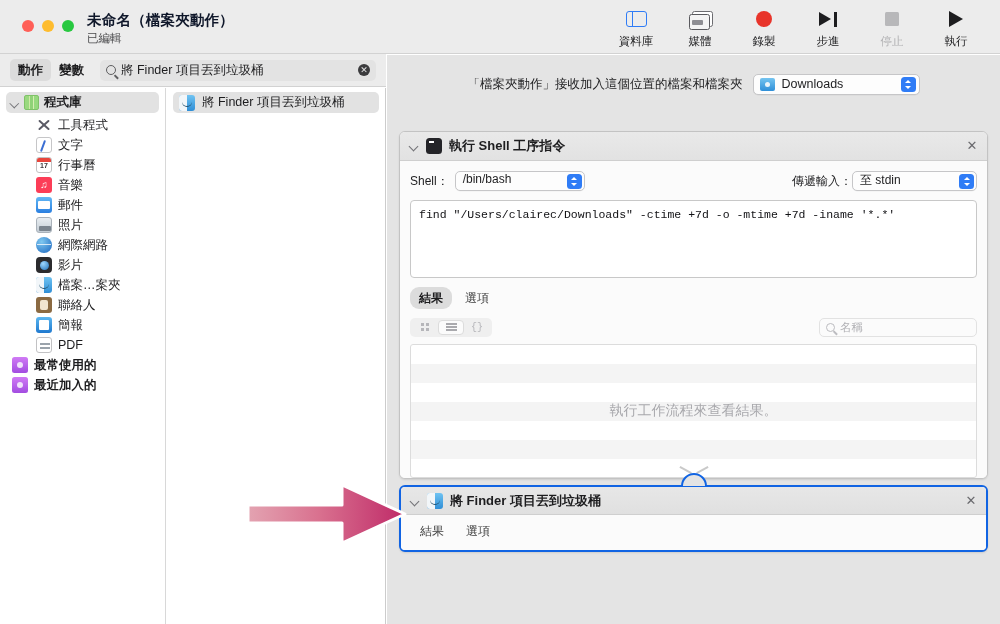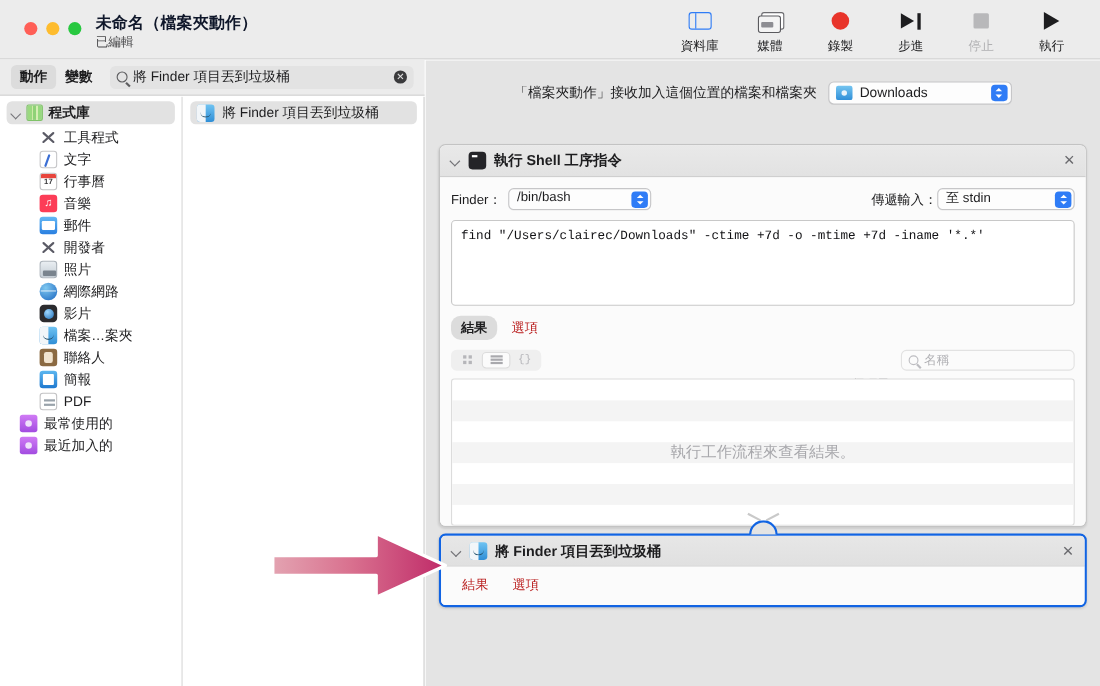--- a/index.html
+++ b/index.html
@@ -155,21 +155,21 @@
   .ic-finder i { position:absolute; z-index:2; left:3px; top:4px; width:10px; height:8px; border-bottom:1.6px solid #24536f; border-radius:0 0 6px 6px; }
   .ic-contacts { background:#8b6a42; border-radius:3px; }
   .ic-contacts:after { content:""; position:absolute; left:4px; top:3px; width:8px; height:10px; background:#f1e4cf; border-radius:2px; }
   .ic-present { background: linear-gradient(#5cb7f0,#1f79cf); border-radius:3px; }
   .ic-present:after { content:""; position:absolute; left:3px; top:3px; width:10px; height:10px; background:#fff; border-radius:1px; }
   .ic-pdf { background:#fff; border:1px solid #c2c2c4; }
   .ic-pdf:after { content:""; position:absolute; left:3px; top:5px; width:10px; height:2px; background:#9aa3ab; box-shadow: 0 4px 0 #9aa3ab; }
   .ic-folderp { background: linear-gradient(#d07bf5,#a24ce0); border-radius:2.5px; }
   .ic-folderp:after { content:""; position:absolute; left:5px; top:5px; width:6px; height:6px; border-radius:50%; background:#f0e2fb; }
 
-  .lib-item.root { padding-left: 18px; }
+  .lib-item.root { padding-left: 12px; font-weight: bold; }
 
   
   .actioncol {
     position: absolute; top: 88px; left: 167px;
     width: 219px; height: 536px;
     background: #ffffff;
     border-right: 1px solid #cccccc;
     padding-top: 4px;
   }
   .act-item {
@@ -268,21 +268,21 @@
     font-family: "Liberation Mono", "DejaVu Sans Mono", monospace;
     font-size: 11.5px; color: #111114; line-height: 1.45;
     white-space: pre; overflow: hidden;
   }
 
   .tabs { display: flex; align-items: center; gap: 4px; margin-top: 9px; }
   .tab {
     font-size: 12px; color: #1d1d1f; padding: 2.5px 9px; border-radius: 9px;
   }
   .tab.on { background: #dcdcdc; font-weight: 600; }
-  .tab.off { color: #b91c1c; }
+  .tab.off { color: #404040; }
 
   .res-toolbar {
     display: flex; align-items: center; margin-top: 7px; height: 22px;
   }
   .viewtoggle {
     display: flex; align-items: center;
     background: #efefef; border-radius: 5px; height: 19px; padding: 0 2px;
   }
   .vt { width: 26px; height: 15px; display: flex; align-items: center; justify-content: center; border-radius: 4px; }
   .vt.on { background: #fbfbfb; border: 1px solid #dcdcdc; }
@@ -445,24 +445,20 @@
       </div>
       <div class="lib-item">
         <span class="li-icon ic-music"></span>
         <span class="nm">音樂</span>
       </div>
       <div class="lib-item">
         <span class="li-icon ic-mail"></span>
         <span class="nm">郵件</span>
       </div>
       <div class="lib-item">
-        <span class="li-icon ic-x"></span>
-        <span class="nm">開發者</span>
-      </div>
-      <div class="lib-item">
         <span class="li-icon ic-photo"></span>
         <span class="nm">照片</span>
       </div>
       <div class="lib-item">
         <span class="li-icon ic-net"></span>
         <span class="nm">網際網路</span>
       </div>
       <div class="lib-item">
         <span class="li-icon ic-video"></span>
         <span class="nm">影片</span>
@@ -519,21 +515,21 @@
     <div class="card" style="top:76px;">
       <div class="card-head">
         <span class="head-chev"></span>
         <span class="shell-icon"></span>
         <span class="card-title">執行 Shell 工序指令</span>
         <span class="card-x">✕</span>
       </div>
       <div class="card-body">
 
         <div class="shell-row">
-          <span class="lbl">Finder：</span>
+          <span class="lbl">Shell：</span>
           <div class="combo" style="width:130px; margin-left:6px;">
             <span class="cv">/bin/bash</span>
             <span class="stepper"></span>
           </div>
           <span class="lbl" style="margin-left:auto;">傳遞輸入：</span>
           <div class="combo" style="width:125px; margin-left:0;">
             <span class="cv">至 stdin</span>
             <span class="stepper"></span>
           </div>
         </div>

